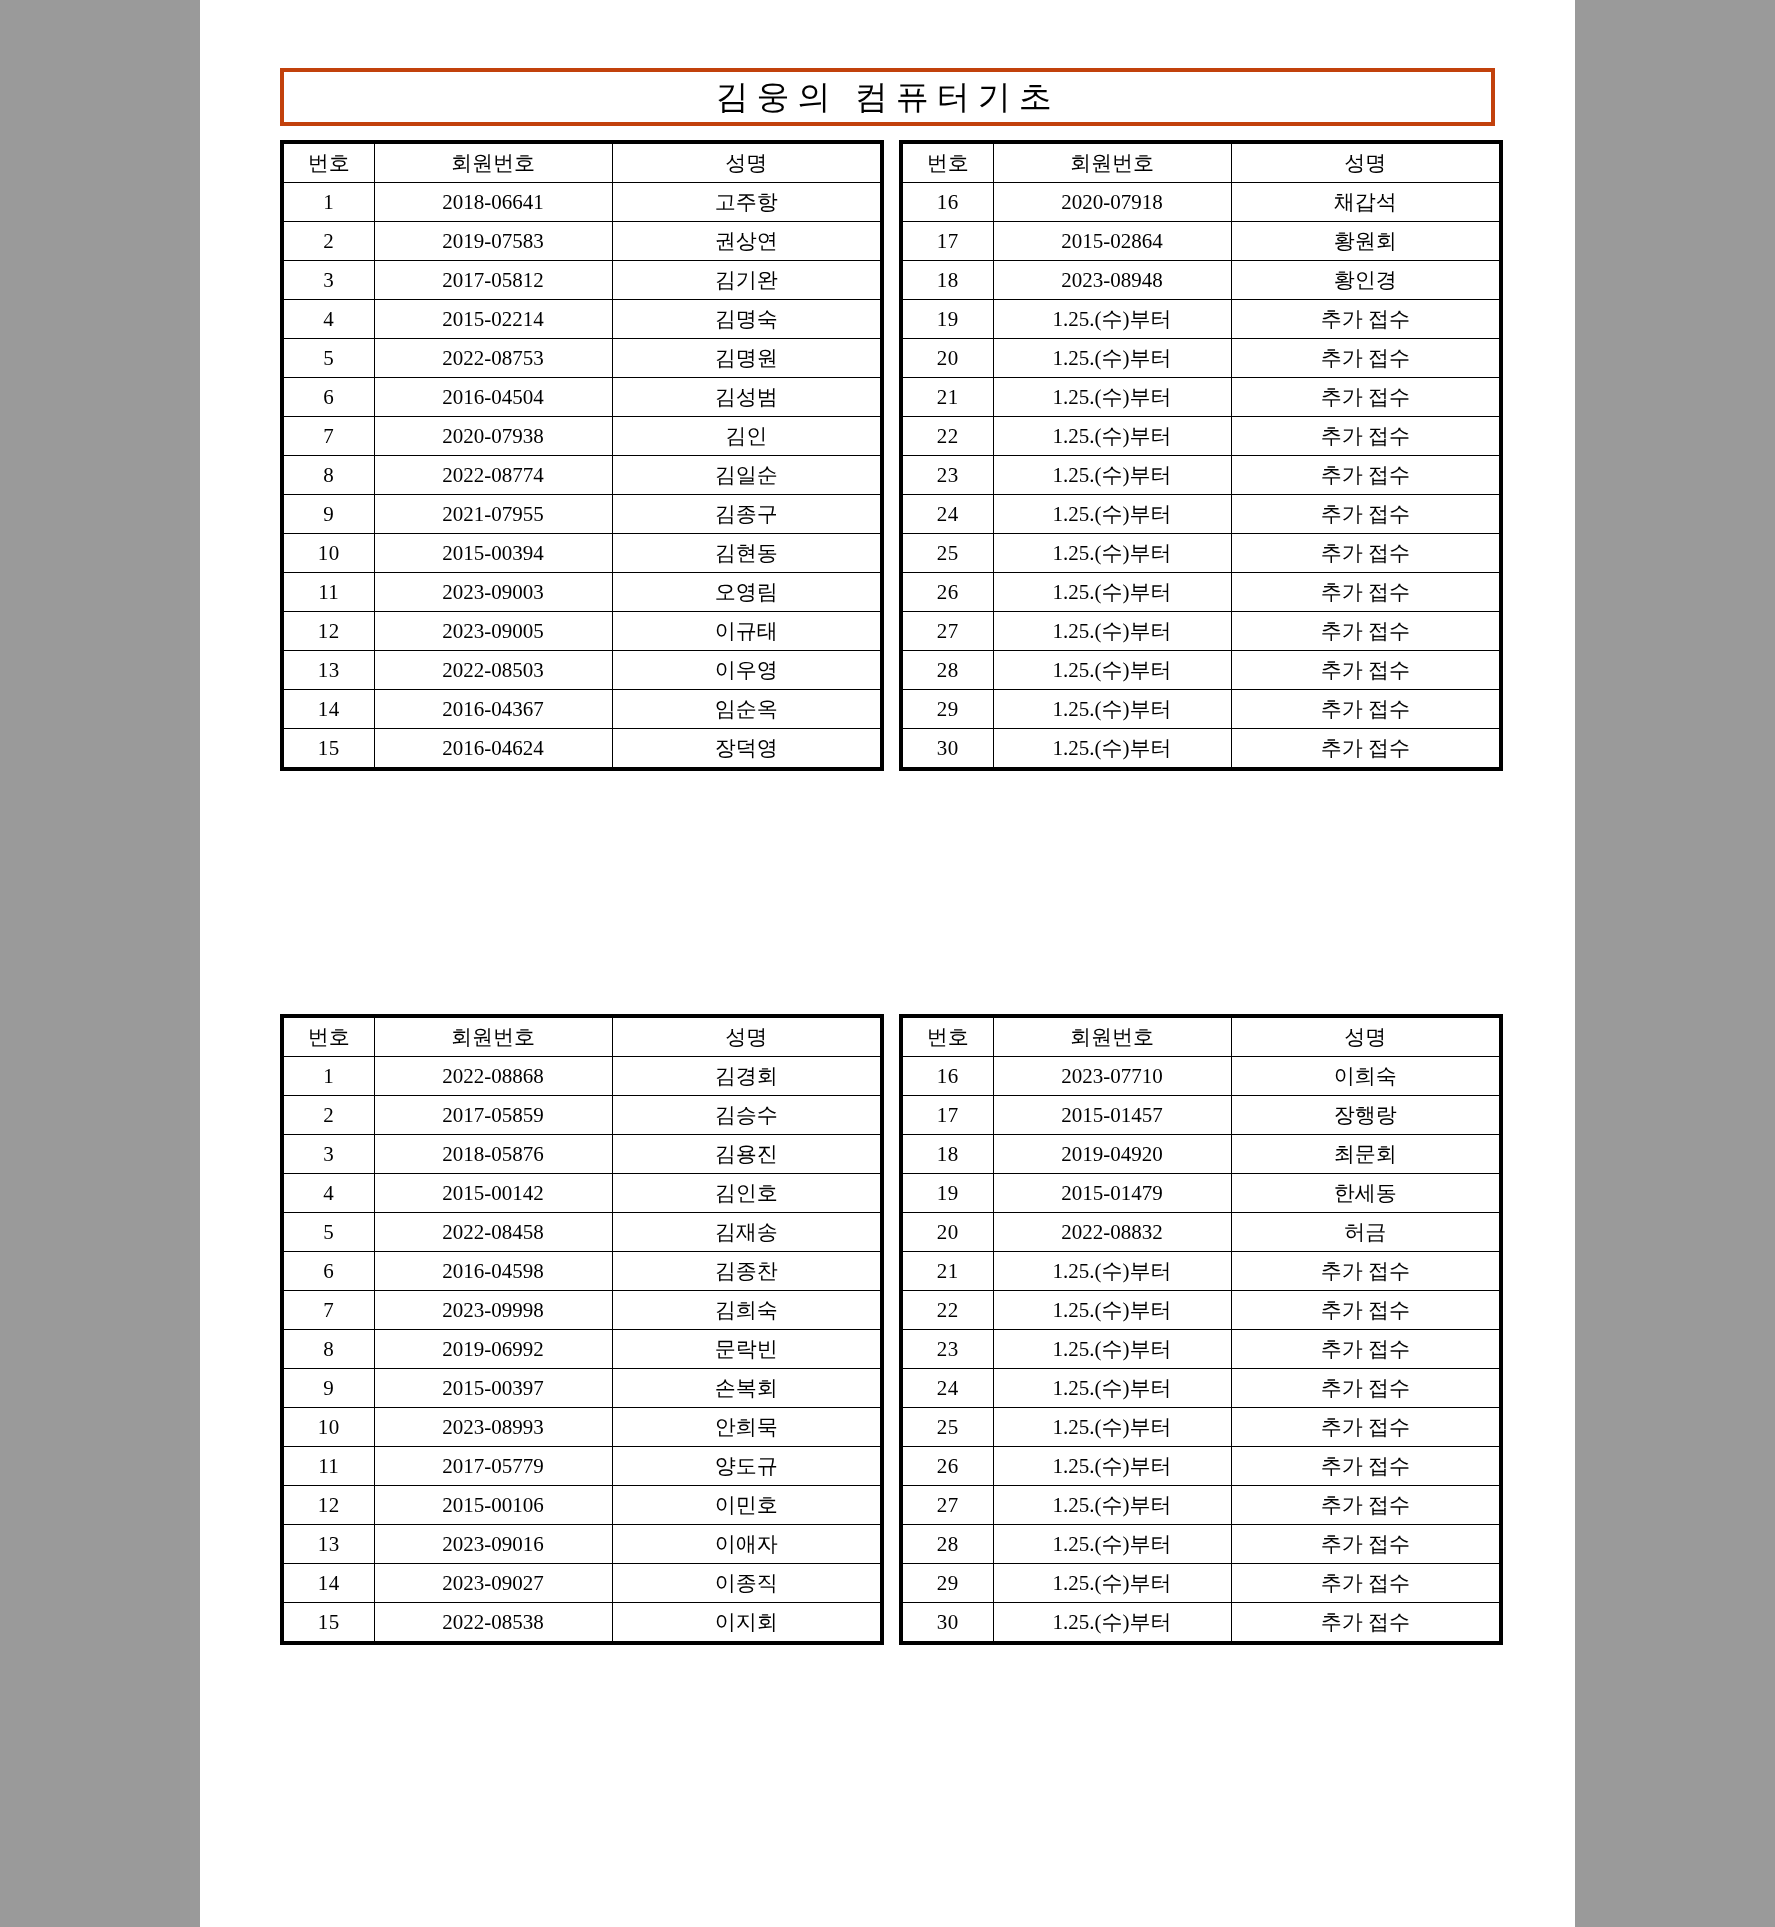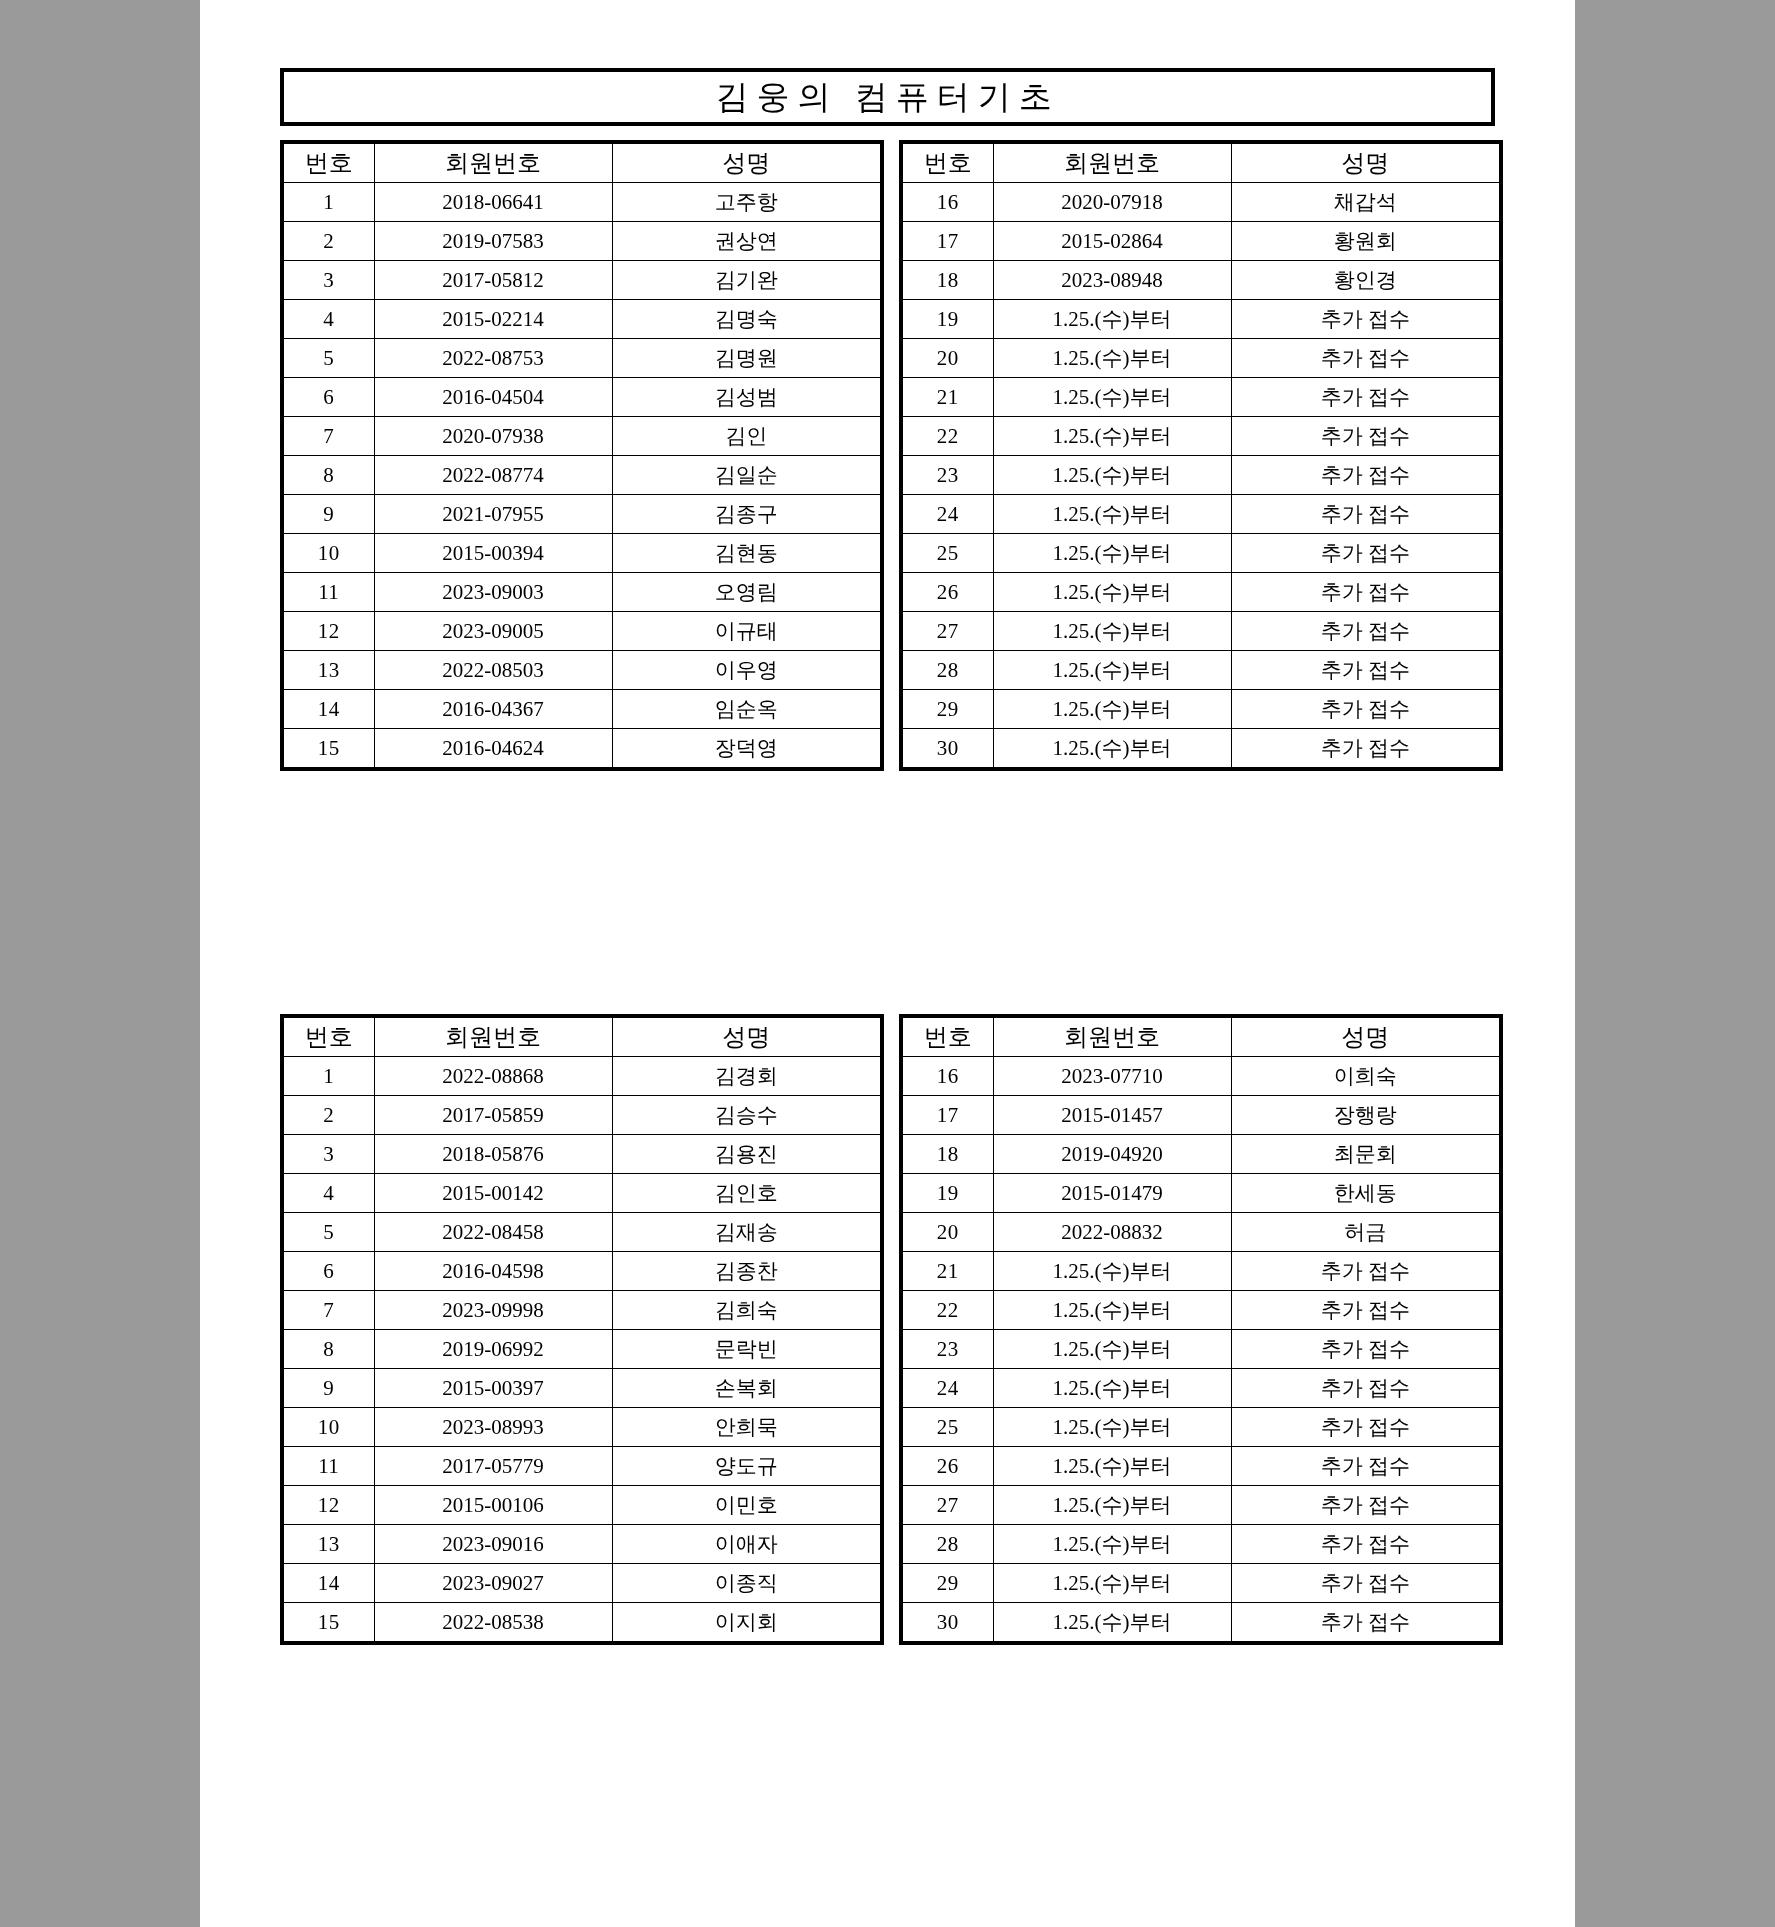--- a/index.html
+++ b/index.html
@@ -24,21 +24,21 @@
   }
   .sheet {
     position: absolute;
     left: 80px;
     width: 1215px;
   }
   #sheet-1 { top: 68px; }
   #sheet-2 { top: 1000px; }
 
   .title-box {
-    border: 4px solid #000000;
+    border: 4px solid #c2410c;
     height: 58px;
     display: flex;
     align-items: center;
     justify-content: center;
     background: #fff;
     box-sizing: border-box;
   }
   .title-text {
     font-size: 33px;
     letter-spacing: 8px;
@@ -61,21 +61,21 @@
     border: 1px solid #000;
     text-align: center;
     font-size: 21px;
     height: 38px;
     padding: 0;
     font-weight: normal;
     color: #000;
     white-space: nowrap;
   }
   table.reg th {
-    font-size: 24px;
+    font-size: 21px;
     text-align: center;
   }
   col.c-no { width: 92px; }
   col.c-id { width: 238px; }
   col.c-nm { width: 270px; }
   .pending {
     color: #2a2ad0;
     margin-left: 35px;
   }
   .num-cell {

